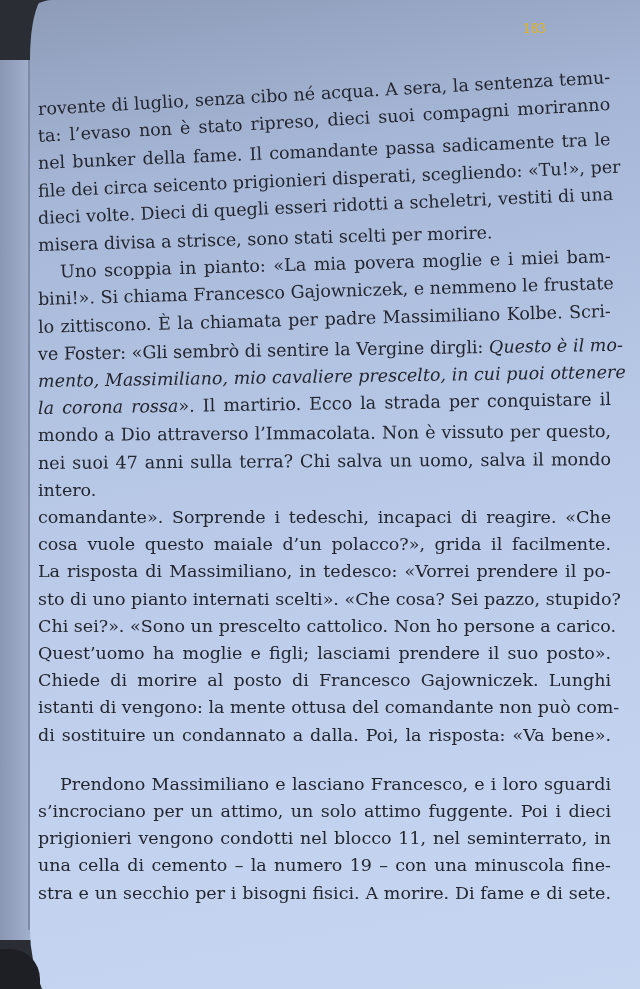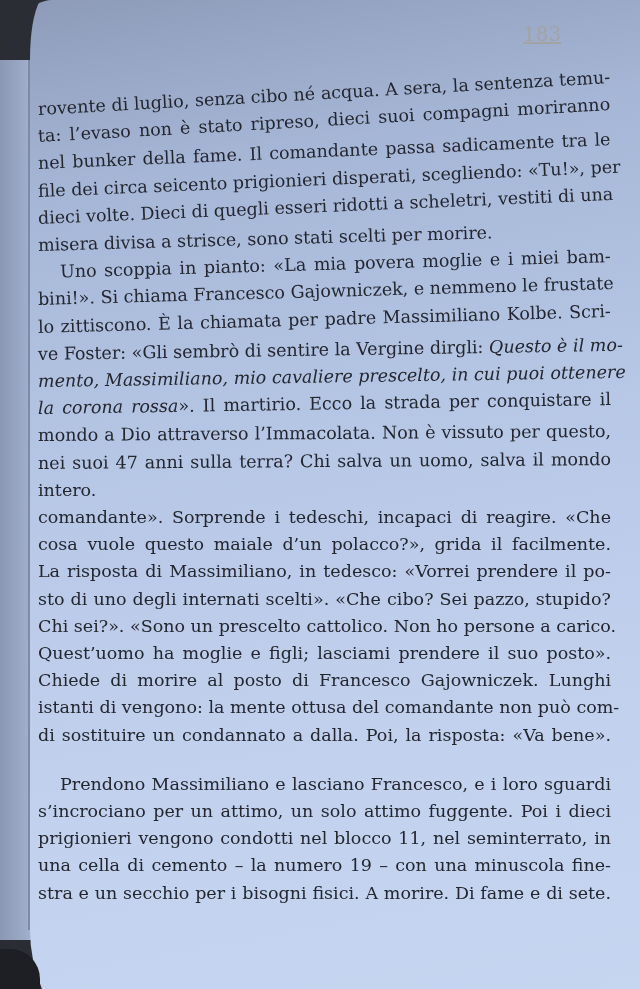--- a/index.html
+++ b/index.html
@@ -25,21 +25,21 @@
   .inner-gutter {
     position: absolute; left: 28px; top: 60px; width: 2px; height: 870px;
     background: rgba(60,70,95,.35);
   }
   .bottom-shadow {
     position: absolute; left: 0; bottom: 0; width: 40px; height: 40px;
     background: #1d1f24; border-top-right-radius: 30px;
   }
   .page-number {
     position: absolute; left: 523px; top: 22px;
-    font-size: 20px; color: #a3a3a3; text-decoration: underline;
+    font-size: 12px; color: #eab308;
   }
   .text-block {
     position: absolute; left: 38px; top: 96px; width: 573px;
     color: #23262f; font-size: 17.5px; line-height: 27.2px;
     text-align: justify;
   }
   .text-block .line { display: block; white-space: nowrap; text-align: justify; text-align-last: justify; }
   .text-block .line.last { text-align-last: left; }
   .text-block .indent { padding-left: 22px; }
   .tilt-1 { transform: rotate(-3.2deg); transform-origin: left center; }
@@ -81,21 +81,21 @@
     <span class="line tilt-4"><em>la corona rossa</em><span>». Il martirio. Ecco la strada per conquistare il</span></span>
     <span class="line tilt-5">mondo a Dio attraverso l’Immacolata. Non è vissuto per questo,</span>
     <span class="line tilt-5">nei suoi 47 anni sulla terra? Chi salva un uomo, salva il mondo</span>
     <span class="line last">intero.</span>
   </div>
 
   <div>
     <span class="line">comandante». Sorprende i tedeschi, incapaci di reagire. «Che</span>
     <span class="line">cosa vuole questo maiale d’un polacco?», grida il facilmente.</span>
     <span class="line">La risposta di Massimiliano, in tedesco: «Vorrei prendere il po-</span>
-    <span class="line">sto di uno degli internati scelti». «Che cibo? Sei pazzo, stupido?</span>
+    <span class="line">sto di uno pianto internati scelti». «Che cosa? Sei pazzo, stupido?</span>
     <span class="line">Chi sei?». «Sono un prescelto cattolico. Non ho persone a carico.</span>
     <span class="line">Quest’uomo ha moglie e figli; lasciami prendere il suo posto».</span>
     <span class="line">Chiede di morire al posto di Francesco Gajowniczek. Lunghi</span>
     <span class="line">istanti di vengono: la mente ottusa del comandante non può com-</span>
     <span class="line">di sostituire un condannato a dalla. Poi, la risposta: «Va bene».</span>
   </div>
 
   <div class="para-gap"></div>
 
   <div>

